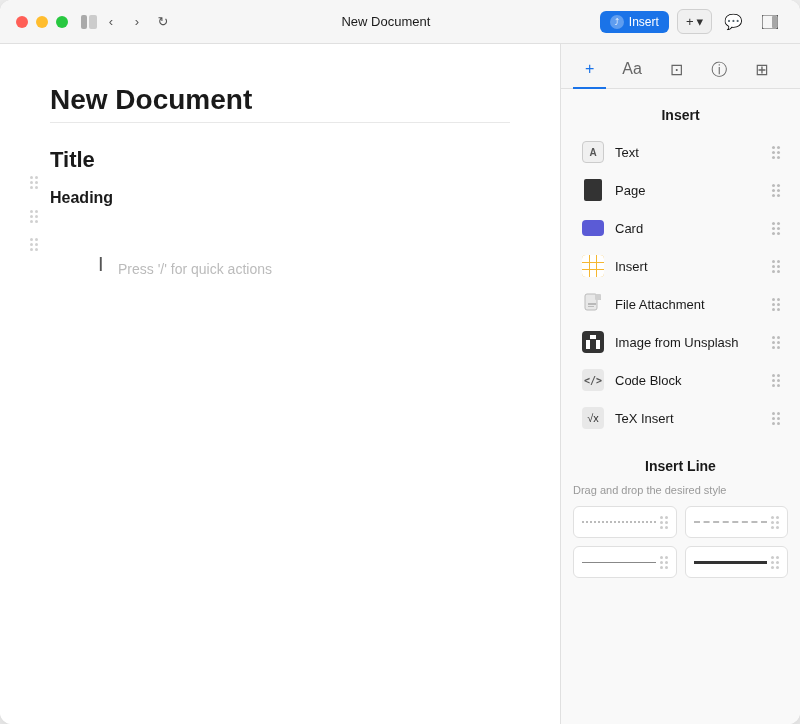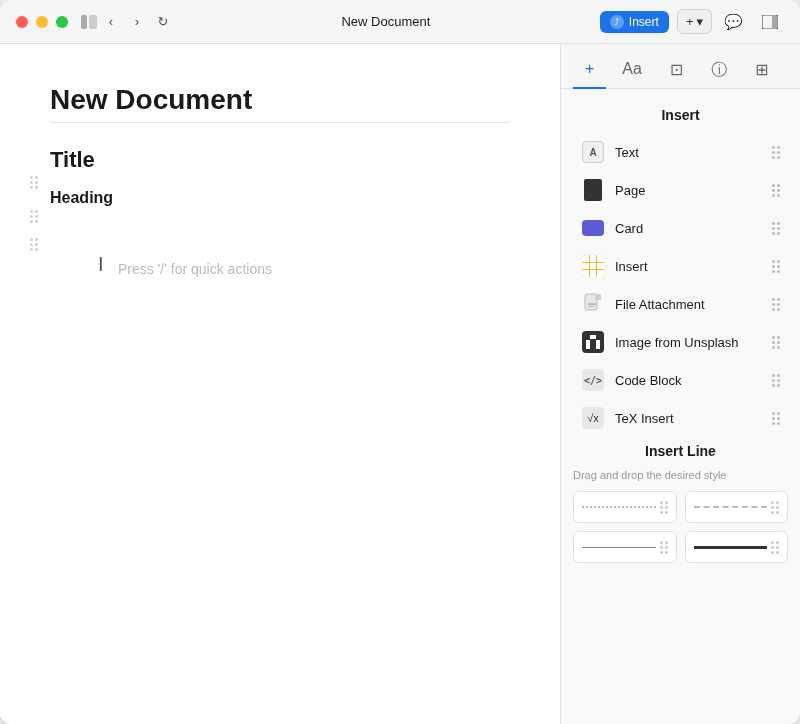--- a/index.html
+++ b/index.html
@@ -409,21 +409,21 @@
       width: 22px;
       height: 22px;
       display: flex;
       align-items: center;
       justify-content: center;
       font-size: 11px;
       color: #333;
     }
 
     .insert-line-section {
-      margin-top: 6px;
+      margin-top: 21px;
     }
 
     .insert-line-sub {
       font-size: 11px;
       color: #999;
       margin-bottom: 10px;
     }
 
     .line-items-grid {
       display: grid;

